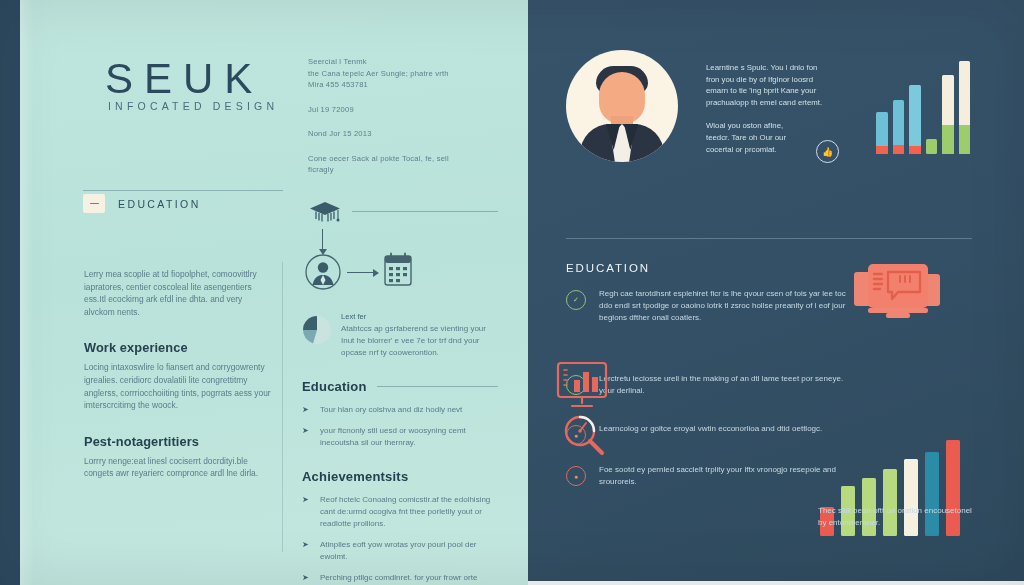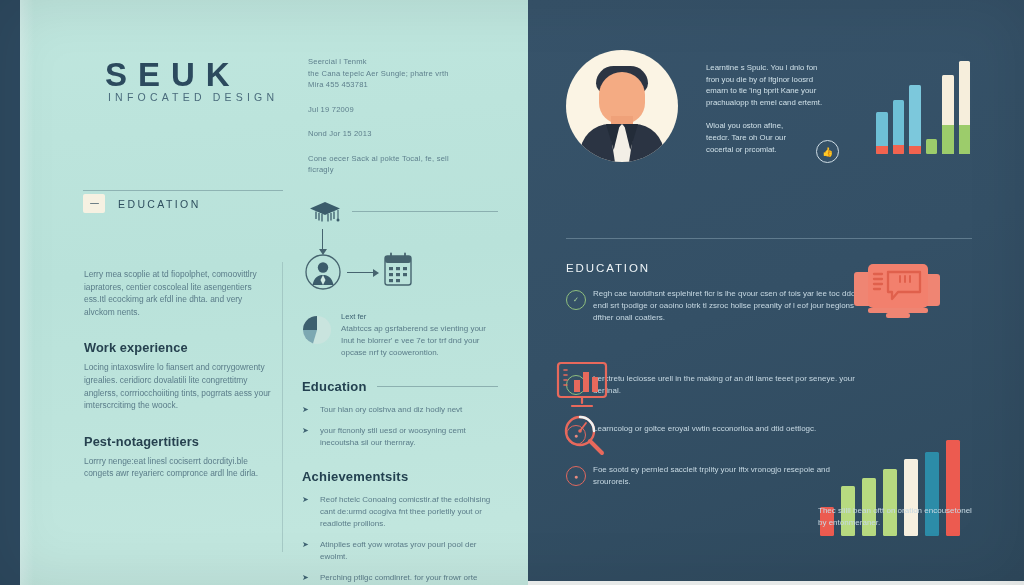--- a/index.html
+++ b/index.html
@@ -17,21 +17,21 @@
   .mint-panel{
     position:relative;flex:0 0 508px;width:508px;height:585px;
     background:linear-gradient(175deg,#bfe6de 0%,#b9e2da 45%,#c3e7df 100%);
   }
   .mint-edge-fade{position:absolute;left:0;top:0;width:14px;height:100%;
     background:linear-gradient(90deg,rgba(210,238,233,.95),rgba(191,230,222,0));}
 
   
   .brand{position:absolute;left:85px;top:58px;}
   .brand-title{
-    font-size:33px;letter-spacing:11px;color:#2c4a5e;font-weight:700;line-height:1;
+    font-size:42px;letter-spacing:11px;color:#2c4a5e;font-weight:400;line-height:1;
   }
   .brand-sub{
     font-size:10.5px;letter-spacing:4.2px;color:#4a6b7c;margin-top:0;padding-left:3px;
   }
 
   
   .meta-block{position:absolute;left:288px;top:56px;width:180px;}
   .meta-line{
     font-size:7.6px;line-height:11.5px;color:#5d7f8c;
     filter:blur(.45px);letter-spacing:.2px;
@@ -118,21 +118,21 @@
   .chart-tr{position:absolute;left:348px;top:58px;width:94px;height:96px;
     display:flex;align-items:flex-end;gap:5px;}
   .bar{width:12px;border-radius:1.5px;position:relative;overflow:hidden;}
   .bseg{position:absolute;left:0;width:100%;bottom:0;}
 
   .rule-dark{position:absolute;left:38px;top:238px;width:406px;height:1px;background:#7d98a8;opacity:.6;}
 
   .dh{position:absolute;left:38px;top:262px;font-size:11.5px;letter-spacing:1.9px;color:#eef4f7;}
 
   .dbullets{position:absolute;left:38px;top:288px;width:292px;}
-  .dbul{display:flex;gap:7px;margin-bottom:19px;}
+  .dbul{display:flex;gap:13px;margin-bottom:19px;}
   .dbdot{flex:0 0 18px;height:18px;border-radius:50%;border:1.4px solid #8fbf7e;
     display:flex;align-items:center;justify-content:center;font-size:7px;color:#a9d39a;margin-top:2px;}
   .dbdot.coral{border-color:#e1685e;color:#e98b80;}
   .dbtxt{flex:1;font-size:8px;line-height:12.2px;color:#c7d9e3;filter:blur(.45px);}
 
   .ic-monitor{position:absolute;left:320px;top:258px;}
   .ic-chartmon{position:absolute;left:24px;top:360px;}
   .ic-mag{position:absolute;left:28px;top:410px;}
 
   .chart-br{position:absolute;left:292px;top:440px;width:148px;height:96px;

